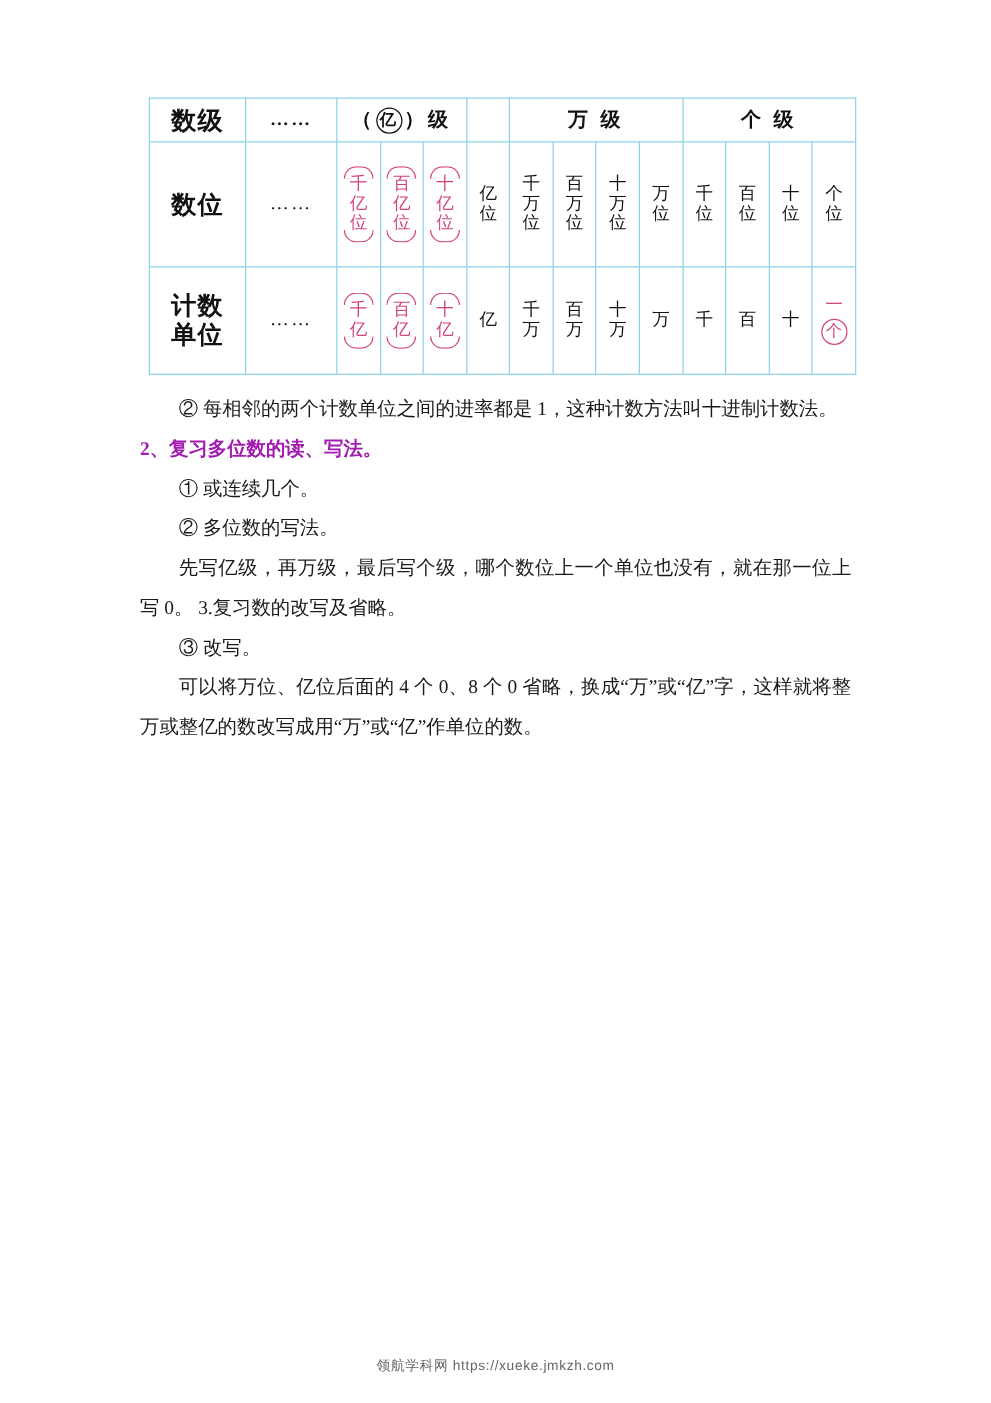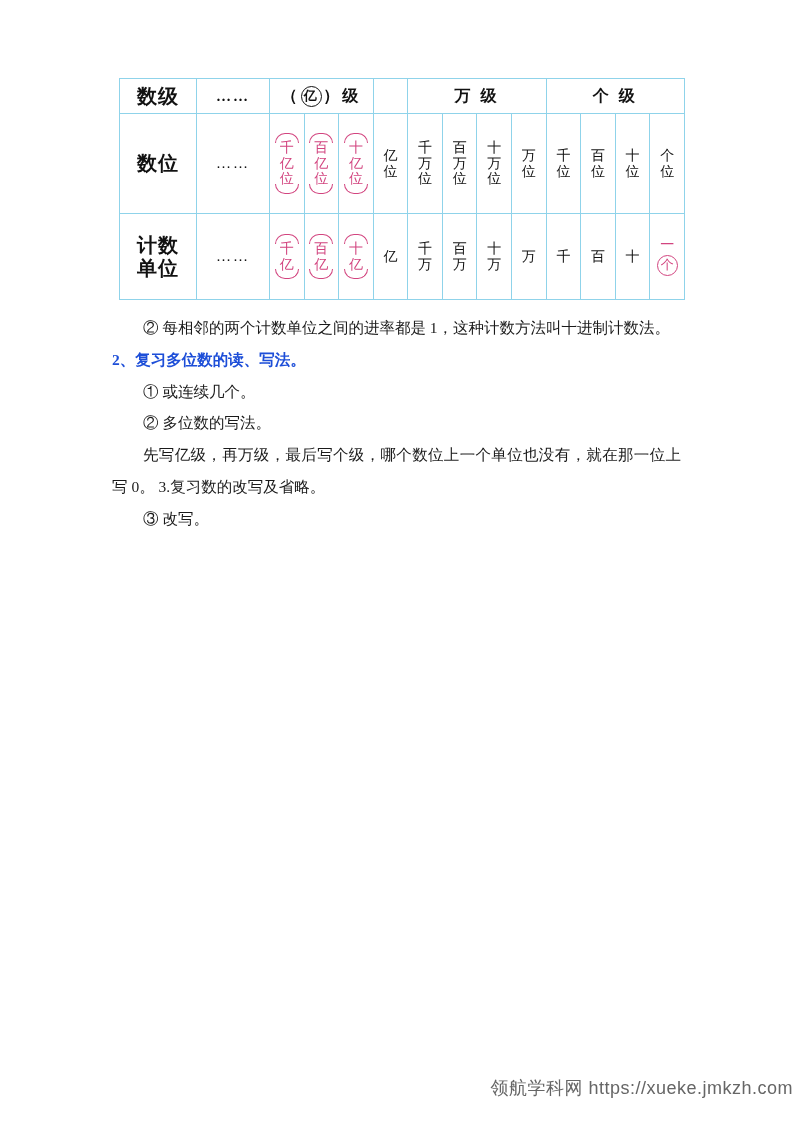--- a/index.html
+++ b/index.html
@@ -146,34 +146,34 @@
     text-align: justify;
   }
   .body-text p {
     margin: 0;
     text-indent: 2em;
   }
   .body-text p.no-indent {
     text-indent: 0;
   }
   .heading-red {
-    color: #1d4ed8;
+    color: #a21caf;
     font-weight: bold;
     text-indent: 0;
     margin-top: 4px;
   }
 
   
   .footer {
     position: absolute;
     left: 0;
     right: 0;
     bottom: 22px;
-    text-align: right;
-    font-size: 18px;
+    text-align: center;
+    font-size: 11px;
     color: #666;
     font-family: "Liberation Sans", sans-serif;
     letter-spacing: 0.5px;
   }
 </style>
 </head>
 <body>
 
 <div class="page">
 
@@ -364,16 +364,17 @@
   </tbody>
     </table>
 
   <div class="body-text">
     <p>②  每相邻的两个计数单位之间的进率都是 1，这种计数方法叫十进制计数法。</p>
     <p class="heading-red no-indent">2、复习多位数的读、写法。</p>
     <p>①  或连续几个。</p>
     <p>②  多位数的写法。</p>
     <p>先写亿级，再万级，最后写个级，哪个数位上一个单位也没有，就在那一位上写 0。 3.复习数的改写及省略。</p>
     <p>③  改写。</p>
+    <p>可以将万位、亿位后面的 4 个 0、8 个 0 省略，换成“万”或“亿”字，这样就将整万或整亿的数改写成用“万”或“亿”作单位的数。</p>
   </div>
 
   <div class="footer">领航学科网 https://xueke.jmkzh.com</div>
 </div>
 
 </body></html>

